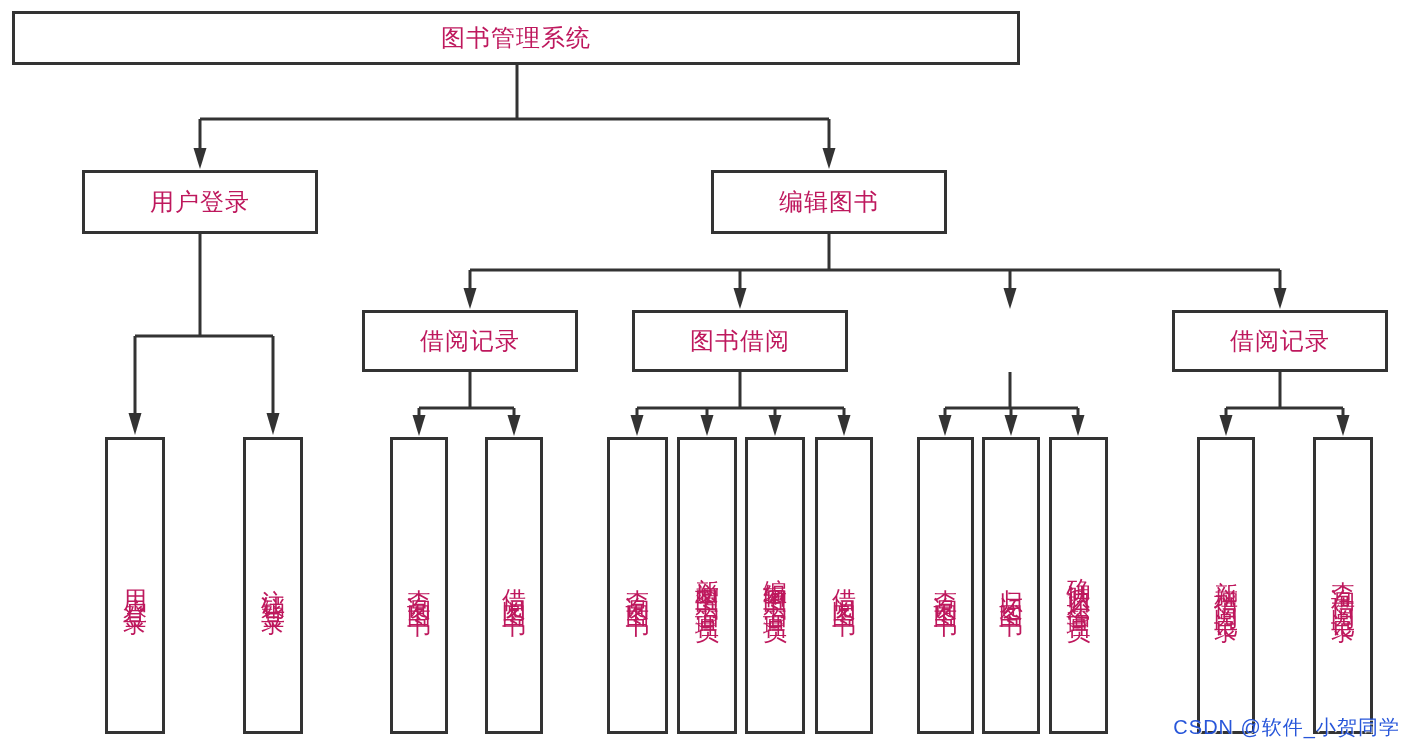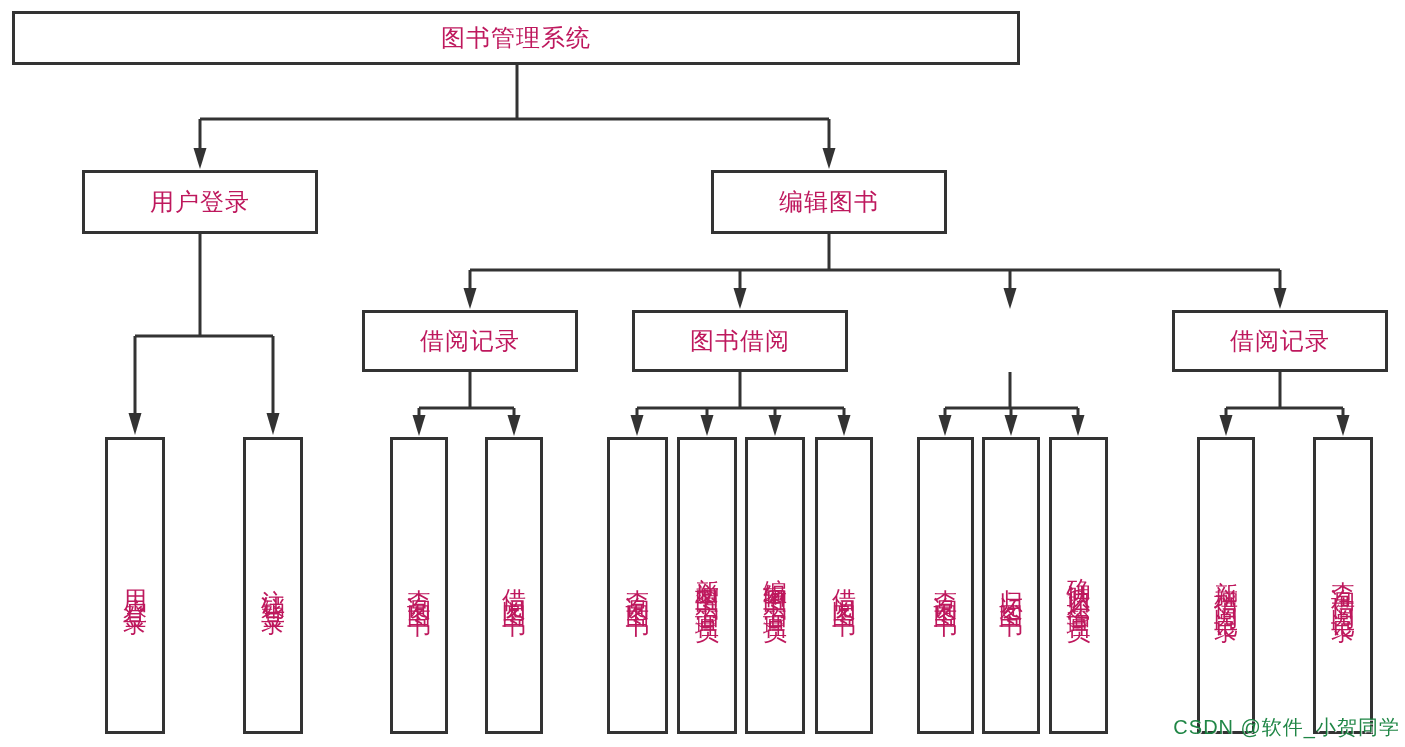--- a/index.html
+++ b/index.html
@@ -14,21 +14,21 @@
     color:#be185d; text-align:center;
   }
   .h { font-size:24px; letter-spacing:1px; white-space:nowrap; }
   .v {
     writing-mode:vertical-lr; text-orientation:mixed;
     font-size:24px; line-height:1; letter-spacing:8px;
   }
   .v.tight { letter-spacing:6px; }
   .watermark {
     position:absolute; right:5px; top:714px; font-size:20px; letter-spacing:1px;
-    color:#15803d; opacity:0.95; z-index:5; white-space:nowrap;
+    color:#1d4ed8; opacity:0.95; z-index:5; white-space:nowrap;
     text-shadow:1px 1px 0 rgba(255,255,255,0.85);
   }
 </style>
 </head>
 <body>
 
 <div class="canvas">
 
   <svg class="wires" width="1405" height="747" viewBox="0 0 1405 747" xmlns="http://www.w3.org/2000/svg">
     <g stroke="#333333" stroke-width="3" fill="none">

